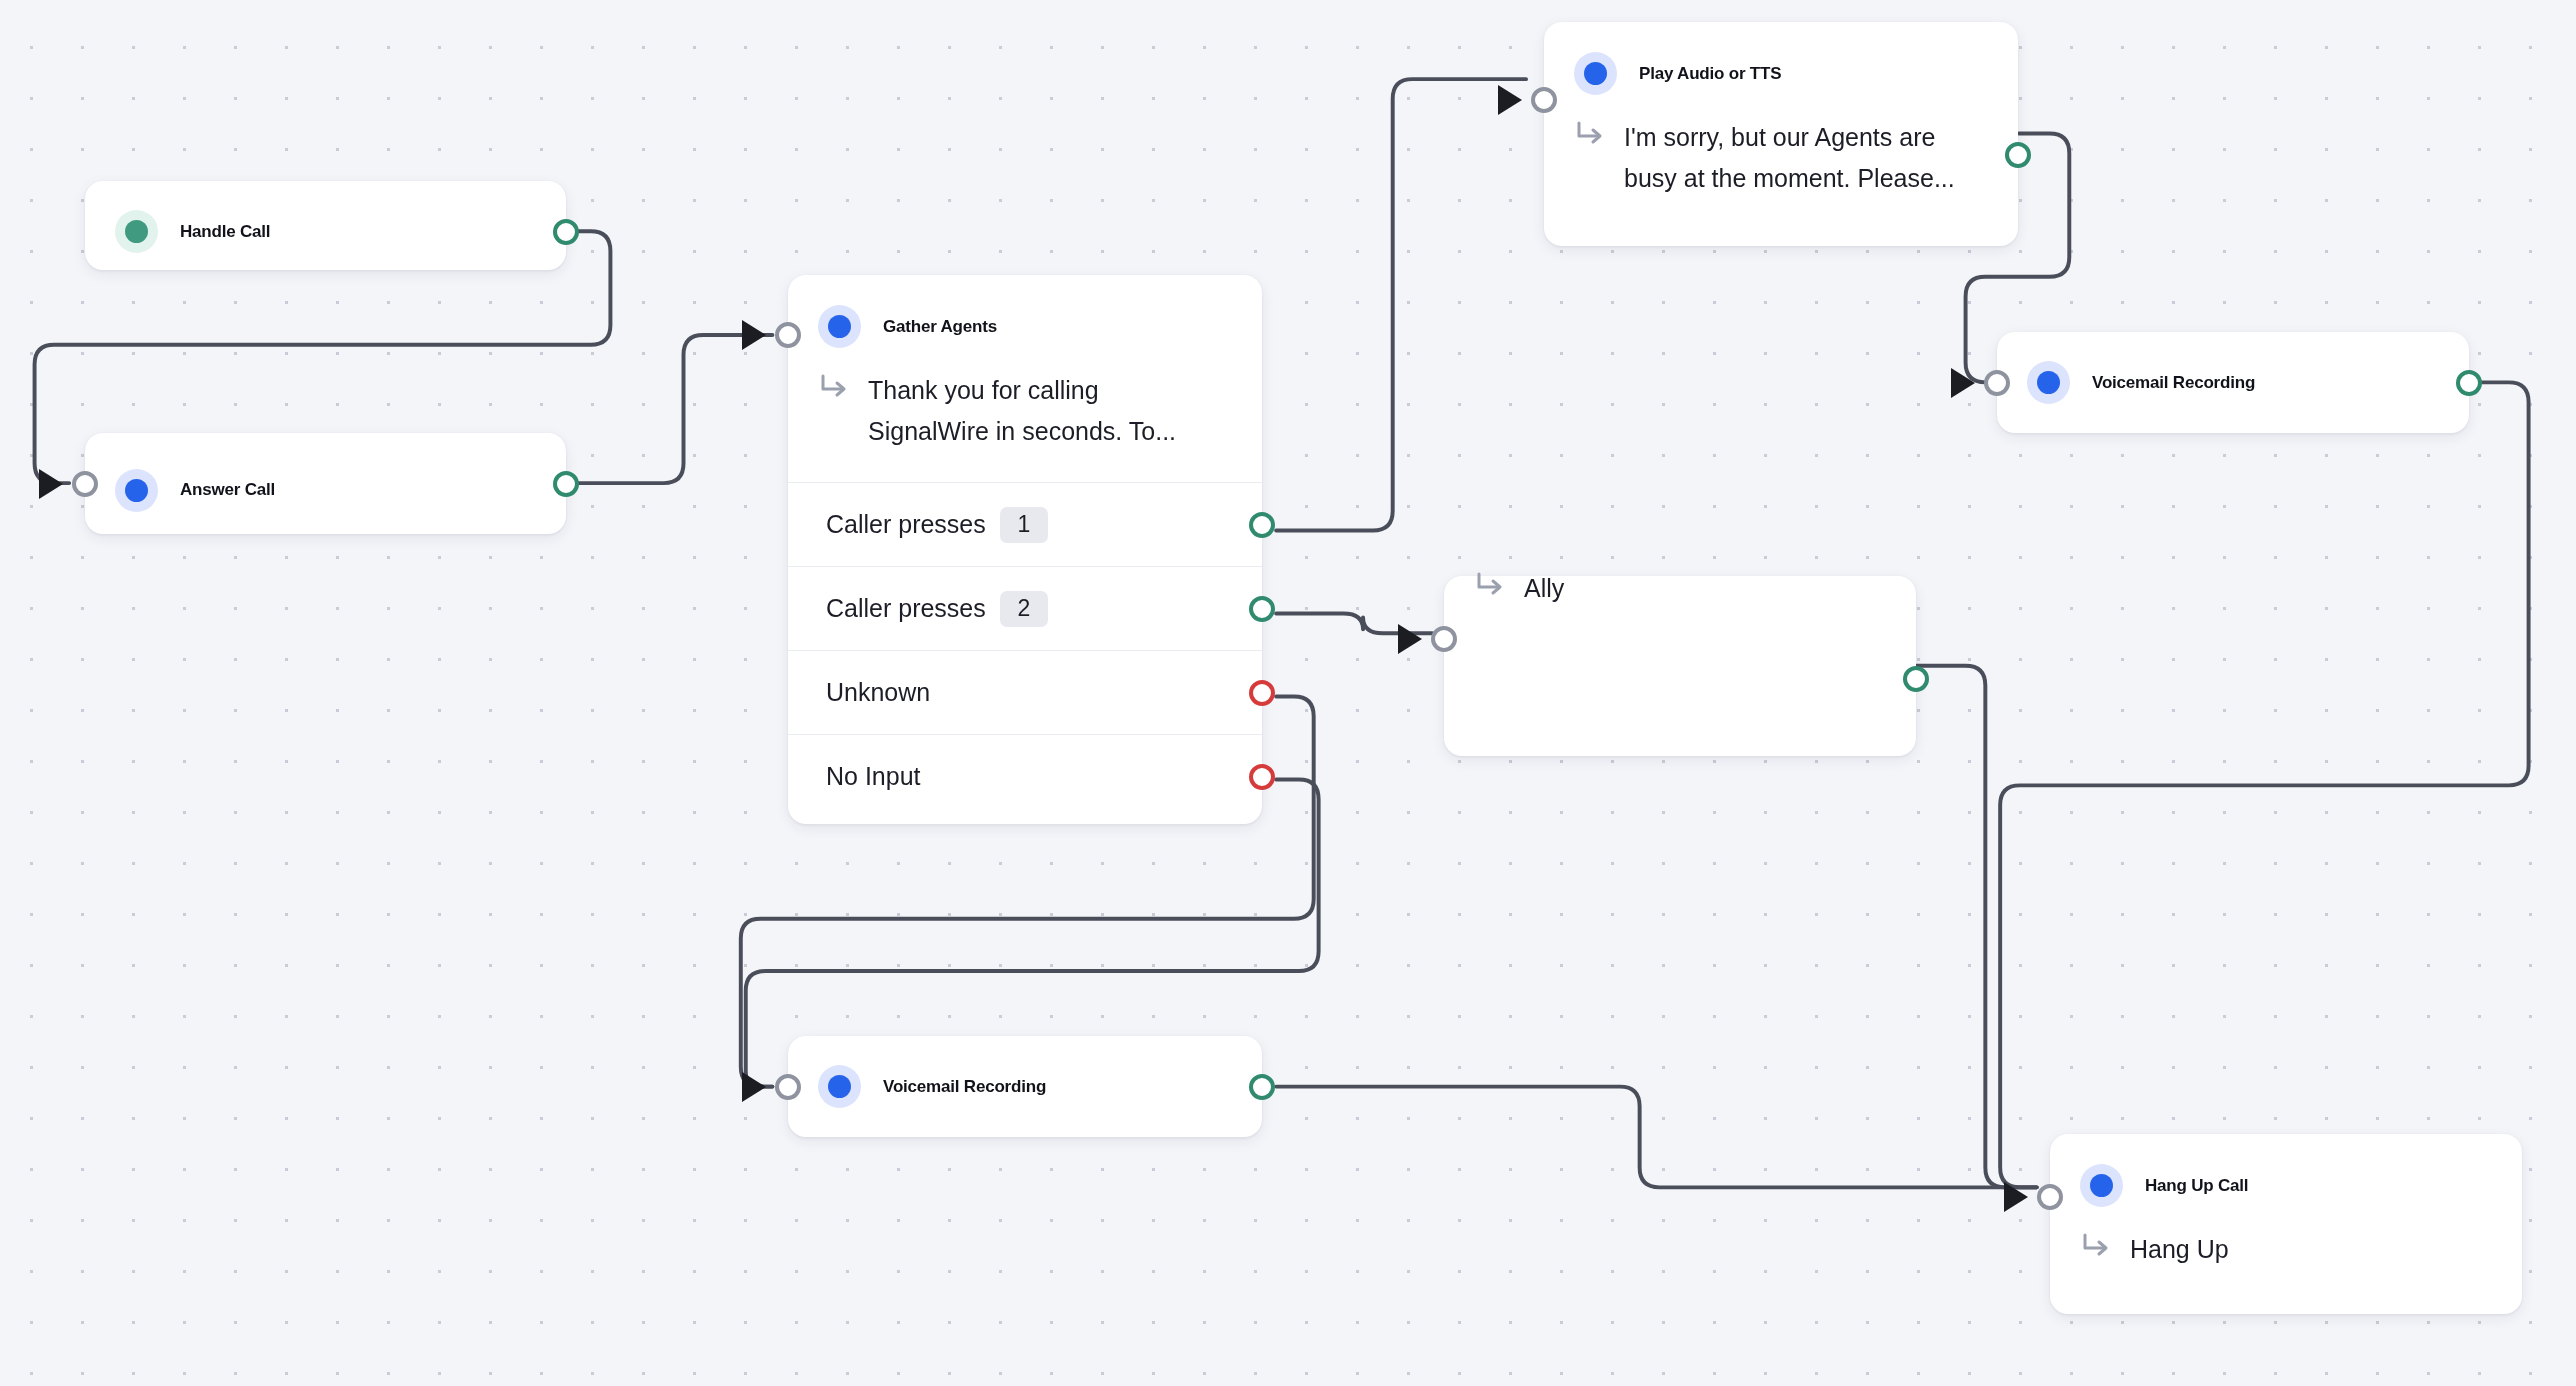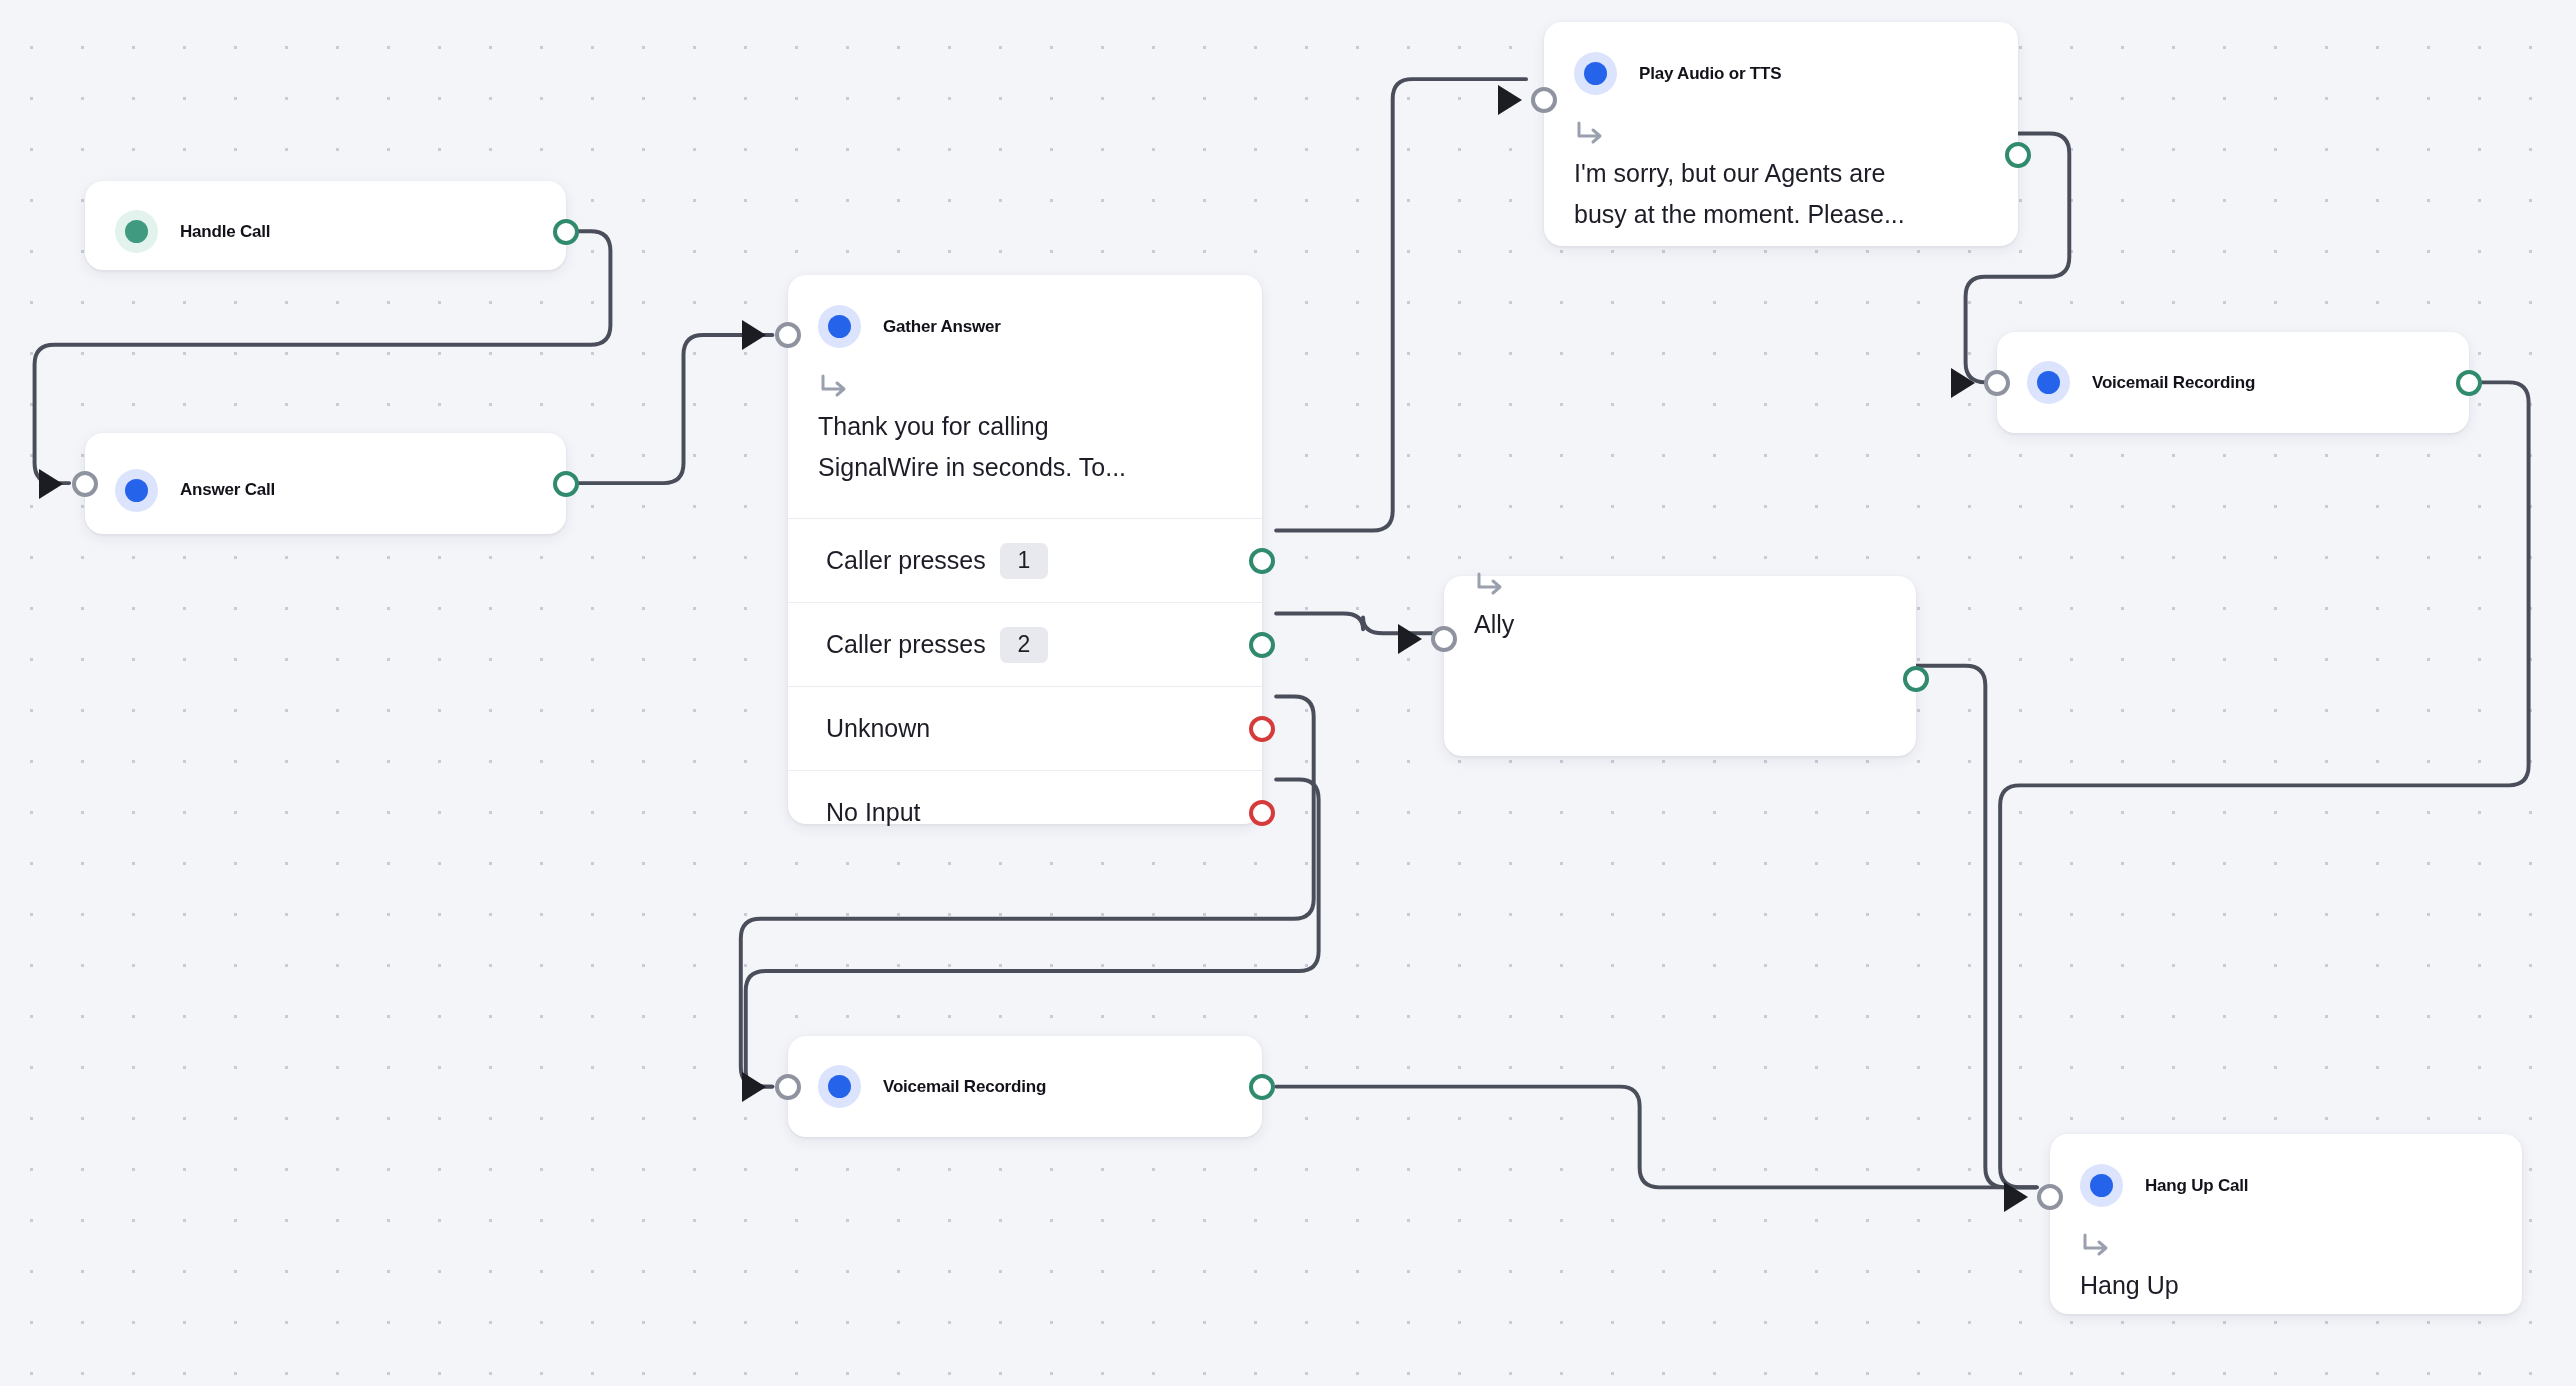--- a/index.html
+++ b/index.html
@@ -65,21 +65,20 @@
     font-weight: 700;
     color: #12131a;
     letter-spacing: -0.2px;
     white-space: nowrap;
   }
   .node-sub {
     display: flex;
     align-items: flex-start;
     padding: 0 30px 30px 30px;
     margin-top: -8px;
-    flex-direction: column;
   }
   .arrow-icon {
     flex: 0 0 auto;
     width: 34px;
     margin-right: 16px;
     margin-top: 2px;
     color: #9aa0ad;
   }
   .sub-text {
     font-size: 25px;
@@ -189,21 +188,21 @@
     <div class="port out" style="top:38px;"></div>
   </div>
 
   <div class="node" style="left:788px; top:275px; width:474px; height:549px;">
     <div class="in-arrow" style="top:45px;"></div>
     <div class="port in" style="top:47px;"></div>
     <div class="node-head tall">
       <span class="dot-wrap blue">
         <span class="dot blue"></span>
       </span>
-      <span class="node-title">Gather Answer</span>
+      <span class="node-title">Gather Agents</span>
     </div>
     <div class="node-sub">
       <span class="arrow-icon">
         <svg width="32" height="30" viewBox="0 0 32 30" fill="none" stroke="currentColor" stroke-width="3" stroke-linecap="round" stroke-linejoin="round">
           <path d="M5 4 V17 H25"></path>
             <path d="M19 11 l7 6 -7 6"></path>
         </svg>
       </span>
       <span class="sub-text">Thank you for calling SignalWire in seconds. To...</span>
     </div>

